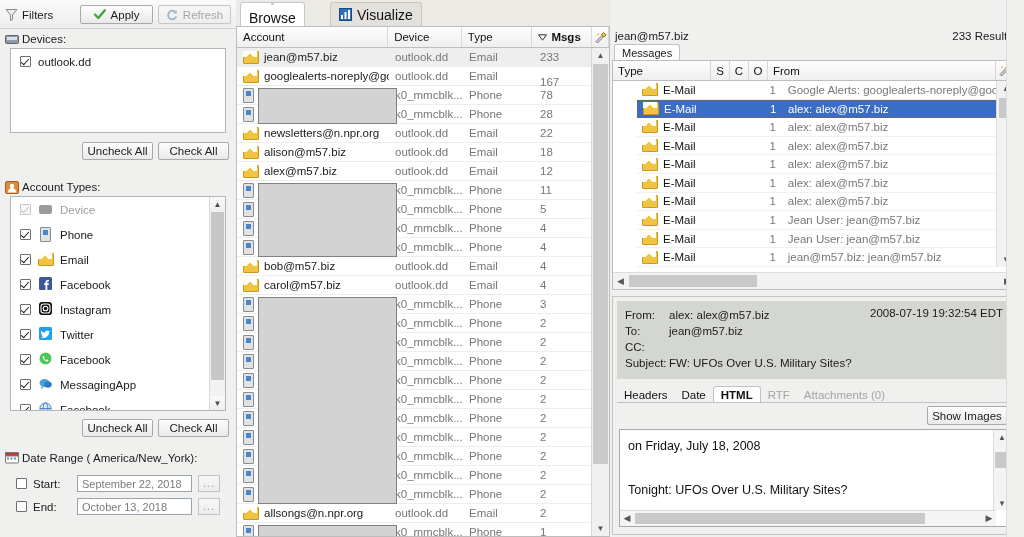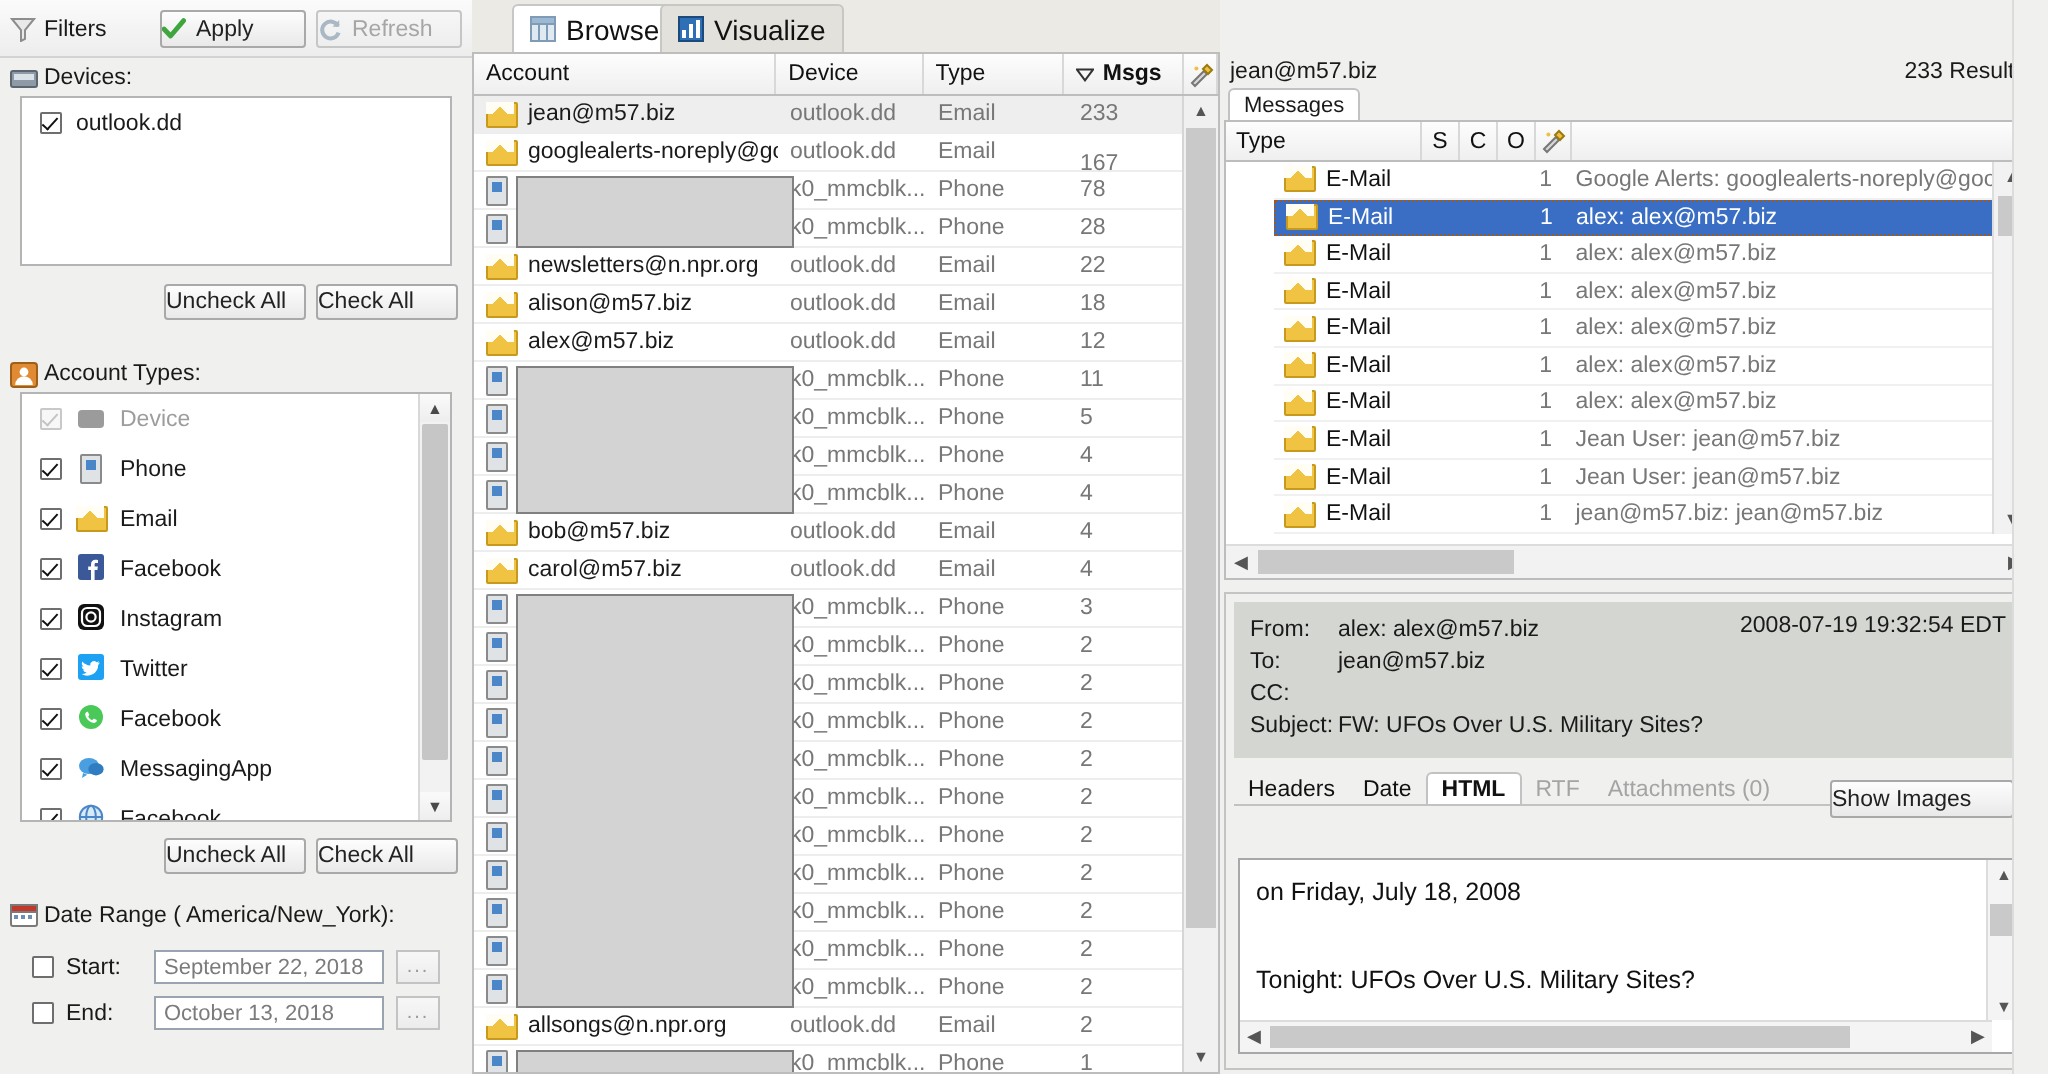--- a/index.html
+++ b/index.html
@@ -11,21 +11,21 @@
   }
   #app{position:relative;width:1024px;height:537px;}
 
   
   .panel{position:absolute;box-sizing:border-box;}
   .btn{
     box-sizing:border-box;
     border:1px solid #a9a9a9;border-radius:2px;
     background:linear-gradient(#fdfdfd,#e9e9e9);
     font-family:"Liberation Sans",sans-serif;font-size:11.5px;color:#222;
-    display:flex;align-items:center;gap:5px;
+    display:flex;align-items:center;justify-content:center;gap:5px;
     cursor:default;
   }
   .btn.disabled{color:#a6a6a6;background:linear-gradient(#f6f6f6,#eeeeee);border-color:#c6c6c6;}
   .cb{
     width:11px;height:11px;box-sizing:border-box;flex:none;
     border:1px solid #6e6e6e;background:#fff;border-radius:1px;
     position:relative;
   }
   .cb.on::after{
     content:"";position:absolute;left:2px;top:0px;
@@ -82,21 +82,21 @@
   #dr-start{left:16px;top:475px;}
   #dr-end{left:16px;top:498px;}
 
   
   #center{left:236px;top:0;width:374px;height:537px;background:#f0f0ef;}
   #tabs{position:absolute;left:0;top:0;width:374px;height:26px;background:#eceae4;}
   .tab{position:absolute;top:2px;height:24px;box-sizing:border-box;
        display:flex;align-items:center;gap:5px;padding:0 8px;font-size:14px;color:#111;}
   .tab.active{background:#fff;border:1px solid #c7c7c7;border-bottom:none;border-radius:3px 3px 0 0;}
   .tab.inactive{background:#e3e1db;border:1px solid #c9c7c1;border-bottom:none;border-radius:3px 3px 0 0;}
-  #tab-browse{left:20px;}
+  #tab-browse{left:4px;flex-direction:column;}
   #tab-visualize{left:94px;}
 
   #acct-table{position:absolute;left:0;top:26px;width:374px;height:511px;background:#fff;border:1px solid #bdbdbd;box-sizing:border-box;}
   #ahead{display:flex;height:21px;box-sizing:border-box;
          background:linear-gradient(#fdfdfd,#efefef);border-bottom:1px solid #bdbdbd;}
   #ahead .hc{box-sizing:border-box;display:flex;align-items:center;padding-left:6px;
              border-right:1px solid #d8d8d8;font-size:11.5px;color:#111;}
   .c-account{width:152px;}
   .c-device{width:74px;}
   .c-type{width:71px;}
@@ -158,21 +158,21 @@
   .hline{display:flex;font-size:11.5px;line-height:16px;}
   .hline .k{width:44px;flex:none;}
   #hdr-date{position:absolute;right:8px;top:6px;font-size:11.5px;}
 
   #dtabs{position:absolute;left:4px;top:89px;width:394px;height:17px;display:flex;align-items:flex-end;gap:0;}
   .dtab{box-sizing:border-box;height:17px;display:flex;align-items:center;padding:0 7px;font-size:11.5px;color:#111;}
   .dtab.active{background:#fff;border:1px solid #c2c2c2;border-bottom:none;border-radius:3px 3px 0 0;font-weight:bold;}
   .dtab.dis{color:#a4a4a4;}
   #dtab-underline{position:absolute;left:4px;top:105px;width:394px;height:1px;background:#c2c2c2;}
 
-  #show-img{position:absolute;right:8px;top:93px;width:92px;height:19px;}
+  #show-img{position:absolute;right:8px;top:109px;width:80px;height:19px;}
   #bodybox{position:absolute;left:6px;top:132px;width:392px;height:98px;background:#fff;
            border:1px solid #a8a8a8;box-sizing:border-box;overflow:hidden;}
   #bodytext{position:absolute;left:8px;top:5px;width:350px;font-size:12.5px;line-height:22px;color:#111;}
   #bvscroll{position:absolute;right:0;top:0;width:16px;height:80px;background:#f4f4f4;border-left:1px solid #dcdcdc;}
   #bvscroll .arw{width:16px;height:14px;display:flex;align-items:center;justify-content:center;font-size:8px;color:#555;}
   #bvscroll .thumb{position:absolute;left:1px;top:22px;width:14px;height:16px;background:#c9c9c9;}
   #bhscroll{position:absolute;left:0;bottom:0;width:376px;height:15px;background:#f4f4f4;border-top:1px solid #dcdcdc;}
   #bhscroll .arw{position:absolute;top:0;width:14px;height:14px;display:flex;align-items:center;justify-content:center;font-size:9px;color:#555;}
   #bhscroll .thumb{position:absolute;left:15px;top:2px;width:290px;height:11px;background:#c9c9c9;}
 
@@ -666,20 +666,21 @@
     <div id="msg-tab">
       <span>Messages</span>
     </div>
 
     <div id="msg-table">
       <div id="mhead">
         <div class="hc m-type">Type</div>
         <div class="hc m-s">S</div>
         <div class="hc m-c">C</div>
         <div class="hc m-o">O</div>
+        <div class="hc m-from">From</div>
         <div class="hc m-icon">
           <svg width="13" height="13" viewBox="0 0 13 13">
             <path d="M2 10.5 L8 4.5 L9.5 6 L3.5 12z" fill="#d8d8d8" stroke="#777"></path>
             <path d="M7.5 3.5 L9.5 1.5 L12 4 L10 6z" fill="#f0c040" stroke="#9a7a10"></path>
             <circle cx="4.2" cy="3.2" r="1" fill="#f0c040"></circle>
           </svg>
         </div>
       </div>
       <div id="mrows">
           <div class="mrow">

